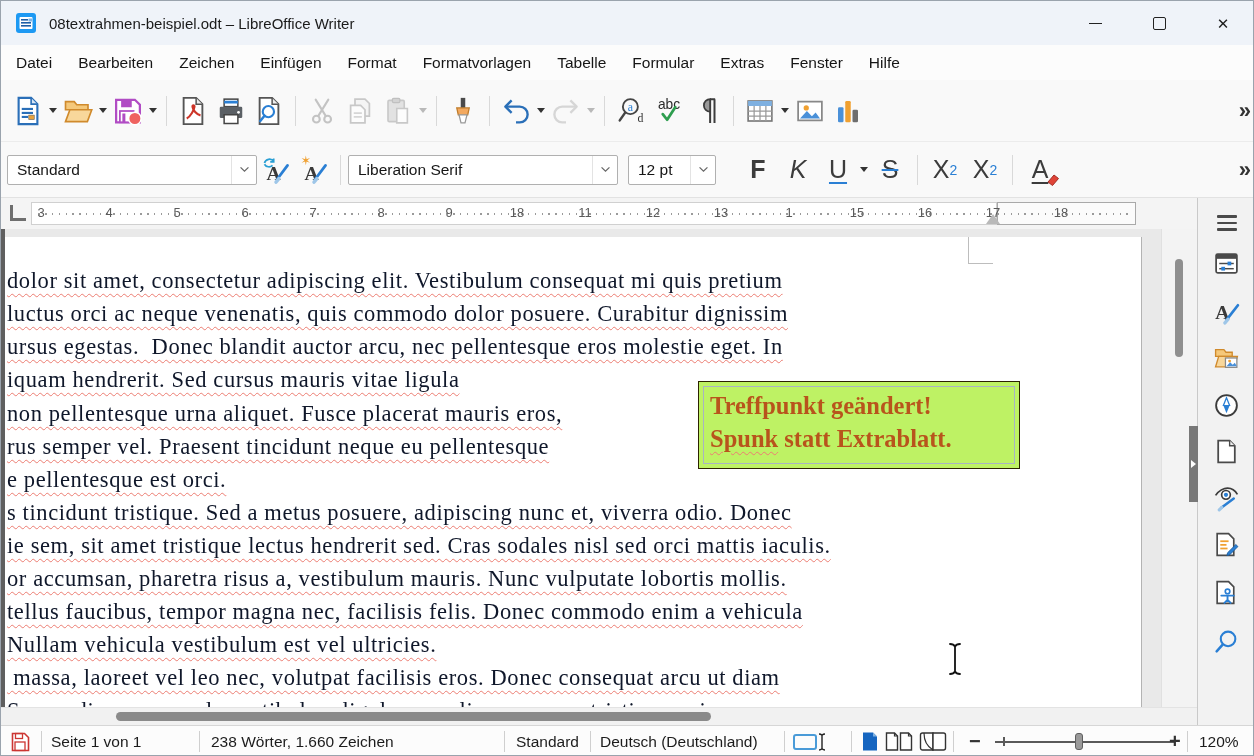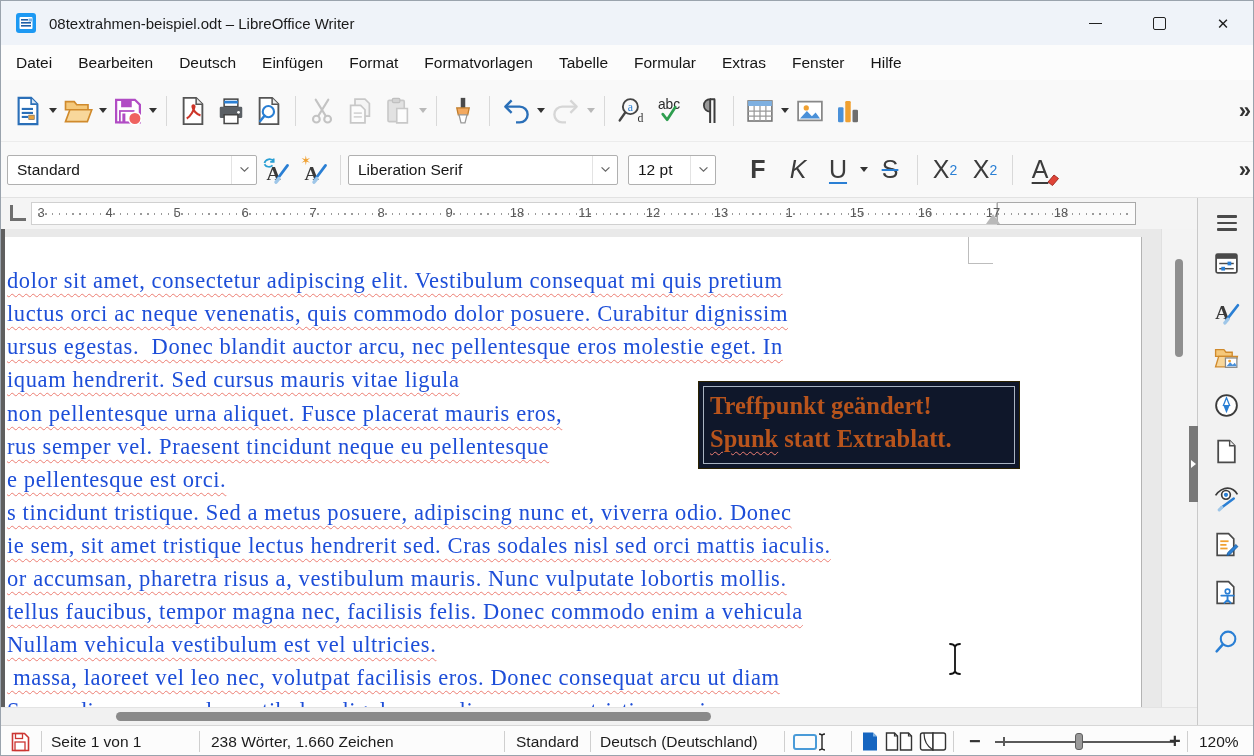--- a/index.html
+++ b/index.html
@@ -43,25 +43,25 @@
   .ruler-active{position:absolute;left:0;top:0;width:966px;height:23px;background:#fff;border:1px solid #d0d0d0;box-sizing:border-box;}
   .ruler-margin{position:absolute;left:966px;top:0;width:139px;height:23px;background:#fbfbfb;border:1px solid #a9a9a9;box-sizing:border-box;}
   .ruler-dots{position:absolute;left:2px;top:11px;width:1100px;height:1.5px;
       background:repeating-linear-gradient(90deg,transparent 0 5.4px,#9a9a9a 5.4px 6.8px);}
   .rnum{position:absolute;top:3px;transform:translateX(-50%);font-size:13px;color:#5a5a5a;background:inherit;padding:0 3px;background:transparent;}
   .indent-marker{position:absolute;left:955px;top:12px;width:0;height:0;border-left:7px solid transparent;border-right:7px solid transparent;border-bottom:10px solid #b9b9b9;}
   
   .docarea{position:absolute;left:0;top:228px;width:1196px;height:478px;background:#e9e9e9;overflow:hidden;}
   .page{position:absolute;left:0;top:8px;width:1140px;height:470px;background:#fff;border-right:1px solid #b3b3b3;overflow:hidden;}
   .left-edge{position:absolute;left:0;top:0;width:4px;height:478px;background:#5f5f5f;z-index:5;}
-  .tl{position:absolute;left:6px;white-space:pre;font-family:"Liberation Serif",serif;font-size:22.5px;color:#1d4ed8;letter-spacing:.6px;
+  .tl{position:absolute;left:6px;white-space:pre;font-family:"Liberation Serif",serif;font-size:22.5px;color:#0f172a;letter-spacing:.6px;
       text-decoration-line:underline;text-decoration-style:wavy;text-decoration-color:#ec7d72;text-decoration-thickness:1px;text-underline-offset:5px;}
   .boundary-v{position:absolute;left:967px;top:0;width:1px;height:26px;background:#bdbdbd;}
   .boundary-h{position:absolute;left:967px;top:26px;width:25px;height:1px;background:#bdbdbd;}
-  .textframe{position:absolute;left:697px;top:144px;width:322px;height:88px;background:#0f172a;border:1.6px solid #2b2200;box-sizing:border-box;z-index:4;}
+  .textframe{position:absolute;left:697px;top:144px;width:322px;height:88px;background:#bef264;border:1.6px solid #2b2200;box-sizing:border-box;z-index:4;}
   .textframe .inner{position:absolute;left:4px;top:4px;right:4px;bottom:4px;border:1px solid #a9b4c2;padding:2px 6px;box-sizing:border-box;}
   .tf-line{font-family:"Liberation Serif",serif;font-weight:bold;font-size:24.5px;color:#b8541c;line-height:33px;white-space:nowrap;}
   .squig{text-decoration-line:underline;text-decoration-style:wavy;text-decoration-color:#ec7d72;text-decoration-thickness:1px;text-underline-offset:4px;}
   
   .vscroll{position:absolute;left:1160px;top:228px;width:36px;height:478px;background:#f3f3f3;border-left:1px solid #e0e0e0;box-sizing:border-box;}
   .vthumb{position:absolute;left:13px;top:30px;width:8px;height:98px;background:#8f8f8f;border-radius:4px;}
   .collapse-handle{position:absolute;left:1188px;top:425px;width:9px;height:76px;background:#787878;z-index:8;}
   .collapse-handle::after{content:"";position:absolute;left:2px;top:34px;border-top:4px solid transparent;border-bottom:4px solid transparent;border-left:5px solid #fff;}
   .hscroll{position:absolute;left:0;top:706px;width:1196px;height:18px;background:#f1f1f1;border-top:1px solid #e3e3e3;box-sizing:border-box;}
   .hthumb{position:absolute;left:115px;top:4px;width:595px;height:9px;background:#8a8a8a;border-radius:5px;}
@@ -112,21 +112,21 @@
         </div>
       <div class="wbtn">
           <span class="close-glyph">✕</span>
         </div>
     </div>
   </div>
 
   <div class="menubar">
     <span class="menu-item">Datei</span>
     <span class="menu-item">Bearbeiten</span>
-    <span class="menu-item">Deutsch</span>
+    <span class="menu-item">Zeichen</span>
     <span class="menu-item">Einfügen</span>
     <span class="menu-item">Format</span>
     <span class="menu-item">Formatvorlagen</span>
     <span class="menu-item">Tabelle</span>
     <span class="menu-item">Formular</span>
     <span class="menu-item">Extras</span>
     <span class="menu-item">Fenster</span>
     <span class="menu-item">Hilfe</span>
   </div>
 

